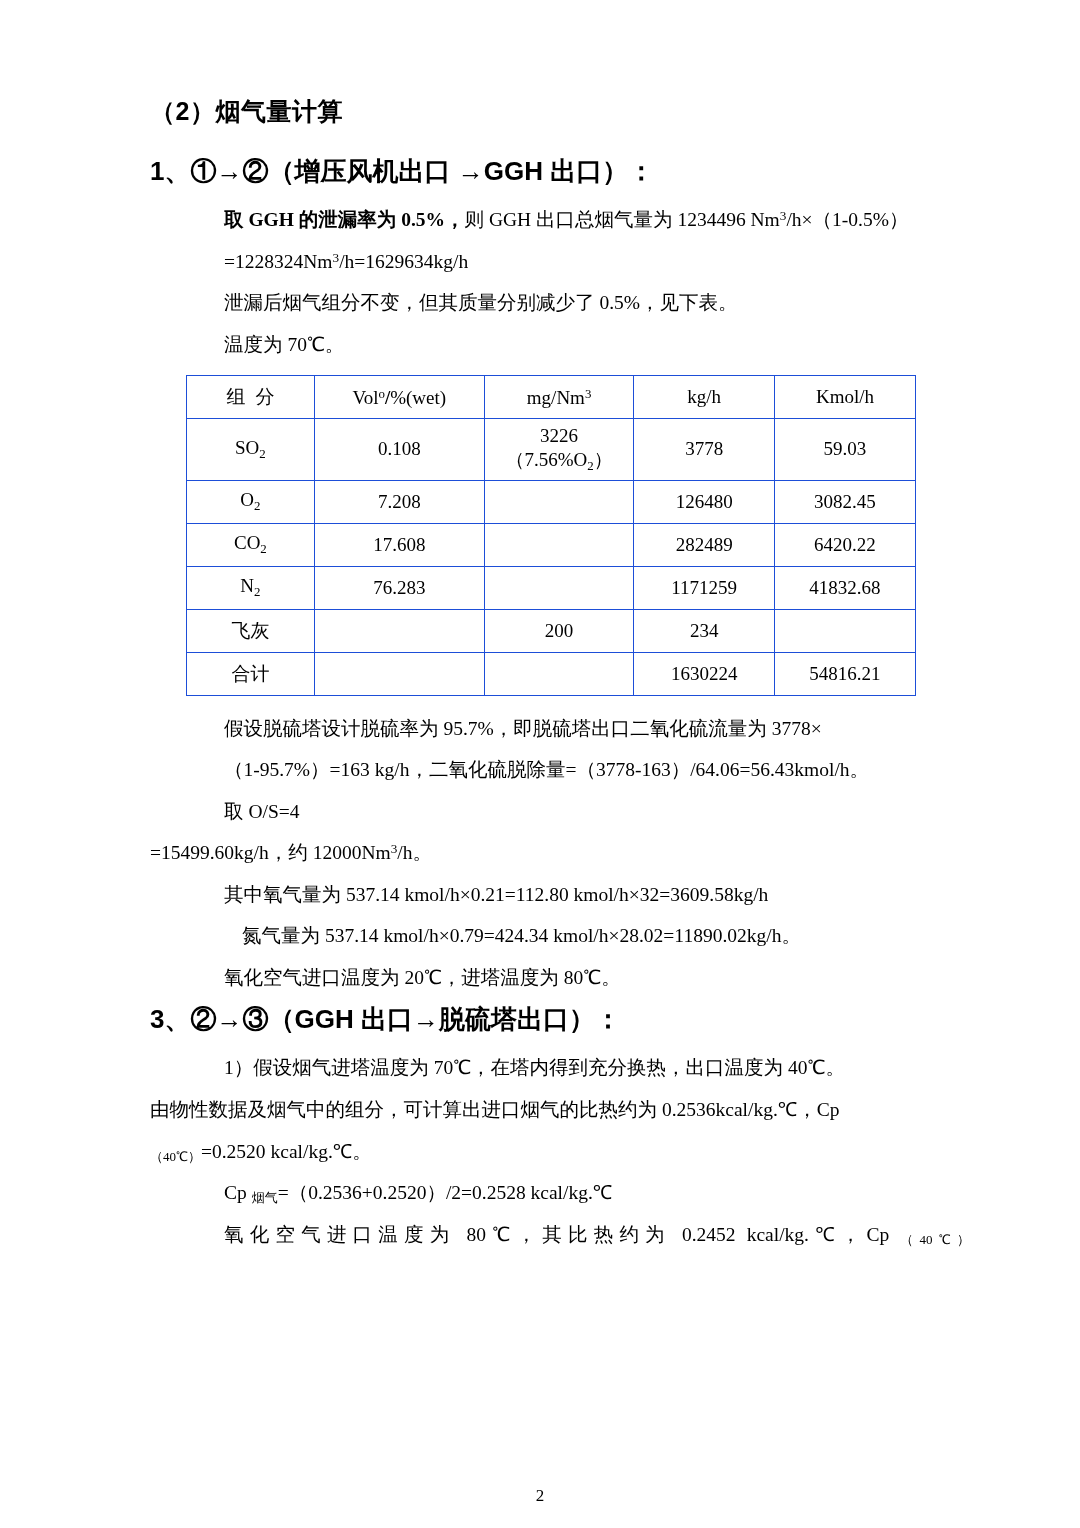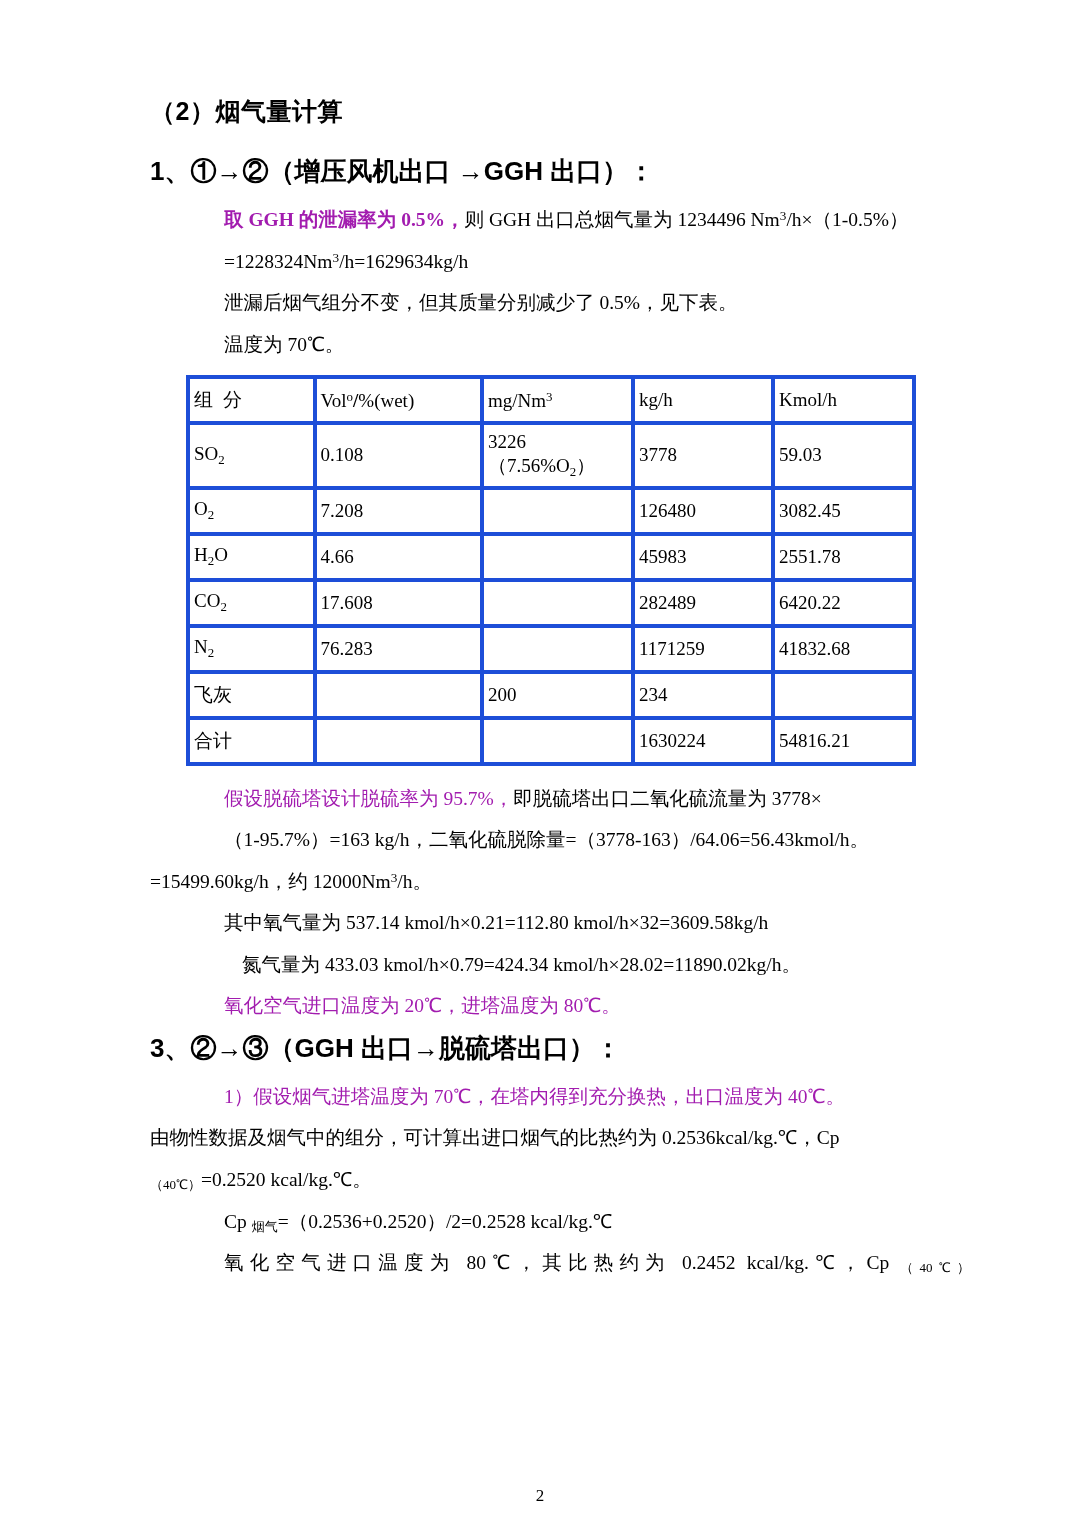--- a/index.html
+++ b/index.html
@@ -40,21 +40,21 @@
     margin: 0 0 8px 0;
     text-align: justify;
   }
   .indent {
     padding-left: 74px;
   }
   .indent2 {
     padding-left: 92px;
   }
   .red {
-    color: #a21caf;
+    color: #000000;
   }
   .b {
     font-weight: bold;
   }
   sub {
     font-size: 0.68em;
     vertical-align: -0.28em;
   }
   sup {
     font-size: 0.68em;
@@ -64,22 +64,22 @@
     font-size: 13px;
     vertical-align: -0.25em;
   }
   table.gas {
     border-collapse: collapse;
     margin: 14px 0 16px 36px;
     width: 730px;
     font-size: 19px;
   }
   table.gas td {
-    border: 4px solid #1d4ed8;
-    text-align: left;
+    border: 1px solid #1d4ed8;
+    text-align: center;
     padding: 6px 4px;
     height: 30px;
   }
   table.gas td.head {
     font-weight: normal;
   }
   .col1 { width: 130px; }
   .col2 { width: 175px; }
   .col3 { width: 145px; }
   .col4 { width: 140px; }
@@ -136,27 +136,20 @@
         <td>59.03</td>
       </tr>
       <tr>
         <td>O<sub>2</sub></td>
         <td>7.208</td>
         <td></td>
         <td>126480</td>
         <td>3082.45</td>
       </tr>
       <tr>
-        <td>H<sub>2</sub>O</td>
-        <td>4.66</td>
-        <td></td>
-        <td>45983</td>
-        <td>2551.78</td>
-      </tr>
-      <tr>
         <td>CO<sub>2</sub></td>
         <td>17.608</td>
         <td></td>
         <td>282489</td>
         <td>6420.22</td>
       </tr>
       <tr>
         <td>N<sub>2</sub></td>
         <td>76.283</td>
         <td></td>
@@ -180,25 +173,26 @@
     </tbody>
   </table>
 
 
   <div class="para indent">
     <span class="red">假设脱硫塔设计脱硫率为 95.7%，</span>即脱硫塔出口二氧化硫流量为 3778×
   </div>
   <div class="para indent">
     （1-95.7%）=163 kg/h，二氧化硫脱除量=（3778-163）/64.06=56.43kmol/h。
   </div>
+  <div class="para indent red">取 O/S=4</div>
   <div class="para">
     =15499.60kg/h，约 12000Nm<sup>3</sup>/h。
   </div>
   <div class="para indent">其中氧气量为 537.14 kmol/h×0.21=112.80 kmol/h×32=3609.58kg/h</div>
-  <div class="para indent2">氮气量为 433.03 kmol/h×0.79=424.34 kmol/h×28.02=11890.02kg/h。</div>
+  <div class="para indent2">氮气量为 537.14 kmol/h×0.79=424.34 kmol/h×28.02=11890.02kg/h。</div>
   <div class="para indent red">氧化空气进口温度为 20℃，进塔温度为 80℃。</div>
 
   <div class="sec-title">3、②→③（GGH 出口→脱硫塔出口）：</div>
 
   <div class="para indent red">1）假设烟气进塔温度为 70℃，在塔内得到充分换热，出口温度为 40℃。</div>
   <div class="para">
     由物性数据及烟气中的组分，可计算出进口烟气的比热约为 0.2536kcal/kg.℃，Cp
   </div>
   <div class="para">
     <span class="small-sub">（40℃）</span>=0.2520 kcal/kg.℃。

